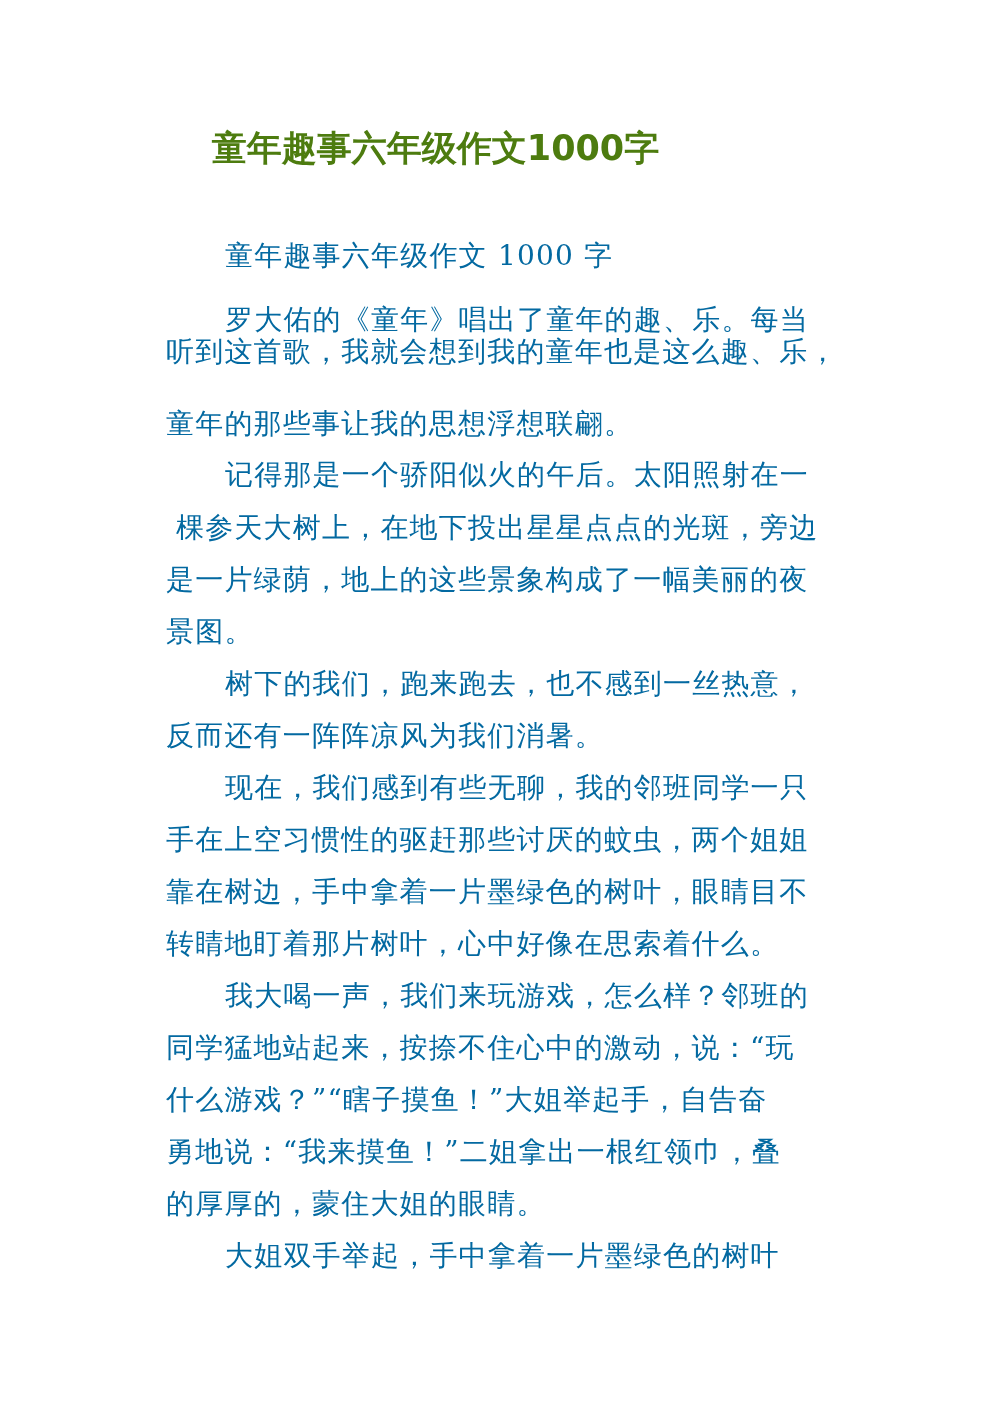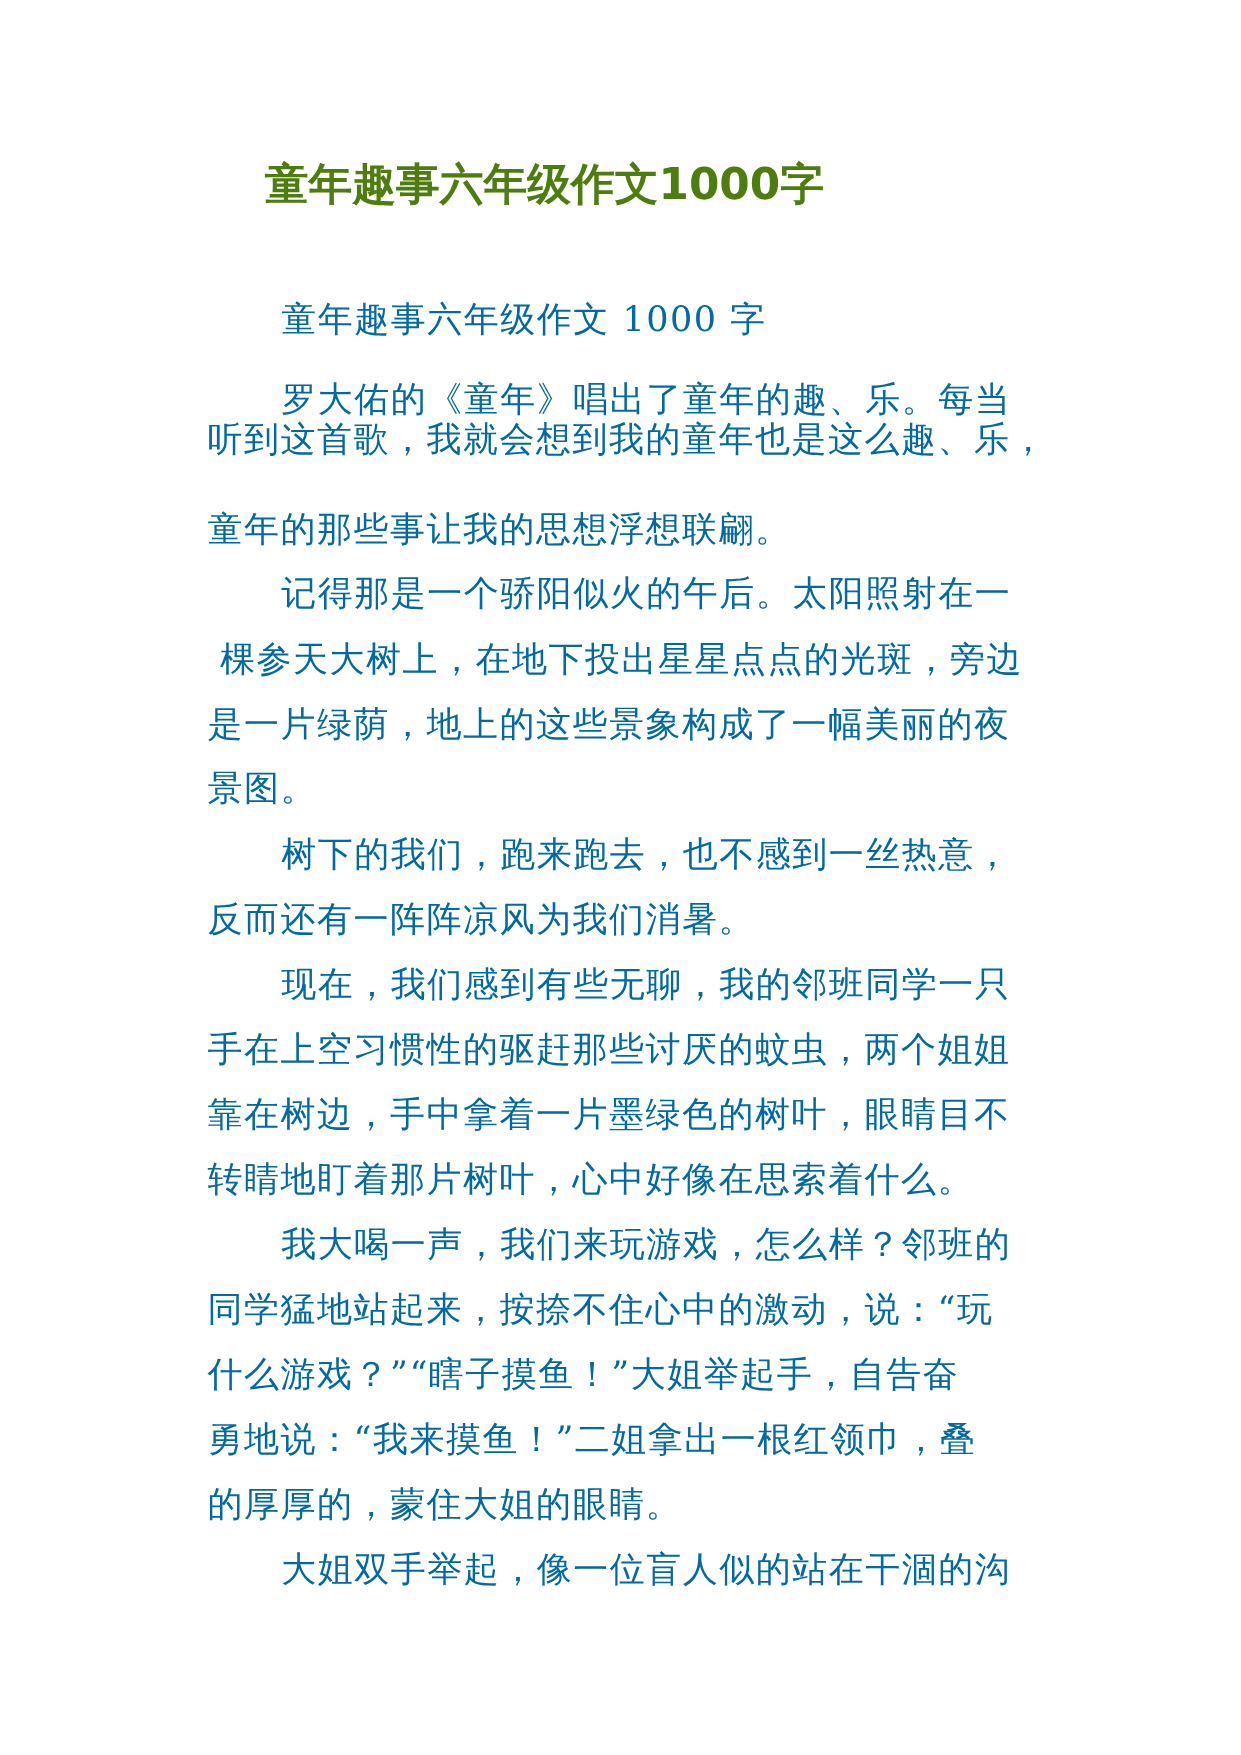--- a/index.html
+++ b/index.html
@@ -80,15 +80,15 @@
 
   <div>
     <p class="line indent" style="top:976px;">我大喝一声，我们来玩游戏，怎么样？邻班的</p>
     <p class="line" style="top:1028px;">同学猛地站起来，按捺不住心中的激动，说：“玩</p>
     <p class="line" style="top:1080px;">什么游戏？”“瞎子摸鱼！”大姐举起手，自告奋</p>
     <p class="line" style="top:1132px;">勇地说：“我来摸鱼！”二姐拿出一根红领巾，叠</p>
     <p class="line" style="top:1184px;">的厚厚的，蒙住大姐的眼睛。</p>
   </div>
 
   <div>
-    <p class="line indent" style="top:1236px;">大姐双手举起，像一位盲人似的站在干涸的沟</p>
+    <p class="line indent" style="top:1236px;">大姐双手举起，手中拿着一片墨绿色的树叶</p>
   </div>
 </div>
 
 </body></html>

